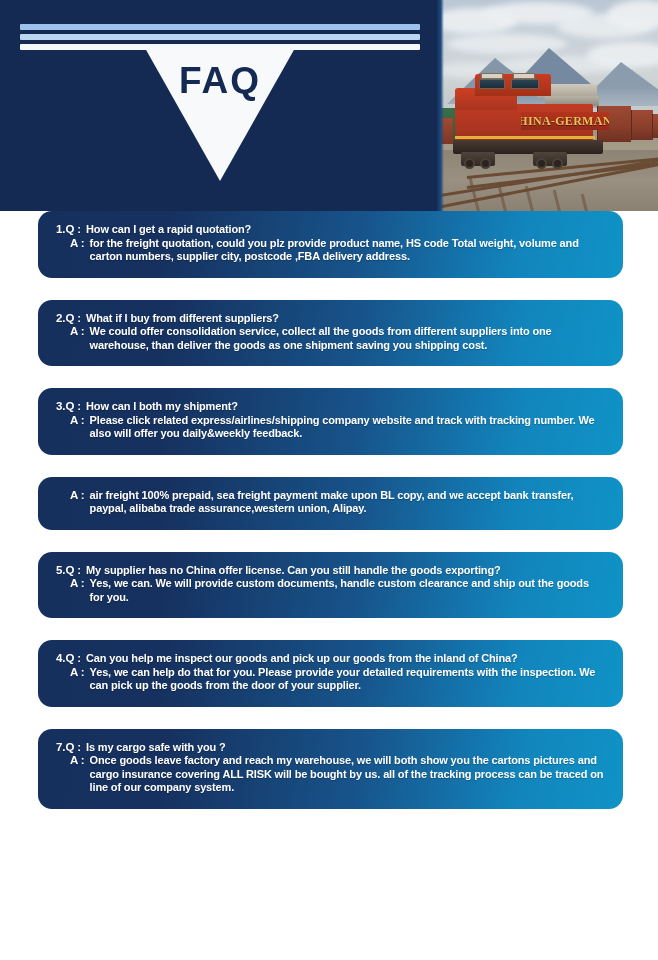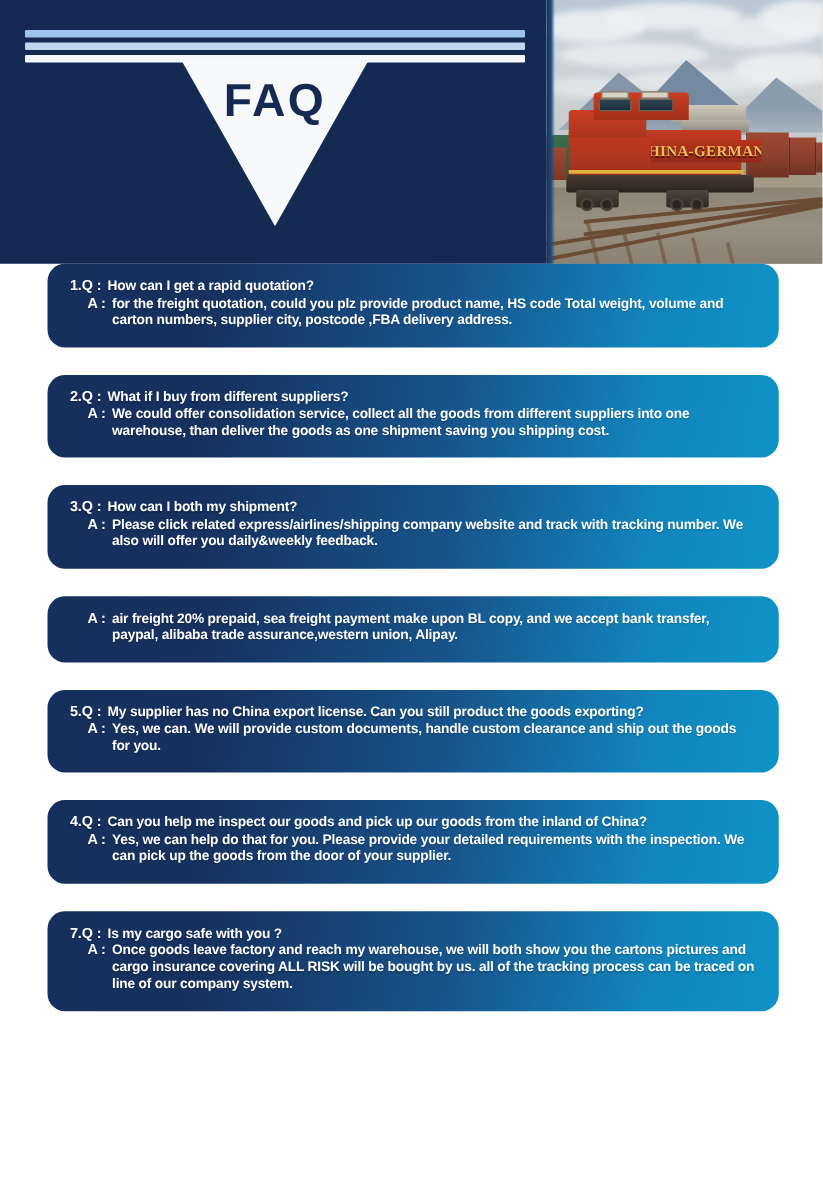--- a/index.html
+++ b/index.html
@@ -333,28 +333,28 @@
       </div>
       <div class="qa-row">
         <span class="qa-label a">A :</span>
         <span class="qa-text">Please click related express/airlines/shipping company website and track with tracking number. We also will offer you daily&amp;weekly feedback.</span>
       </div>
     </div>
 
     <div class="faq-card">
       <div class="qa-row">
         <span class="qa-label a">A :</span>
-        <span class="qa-text">air freight 20% prepaid, sea freight payment make upon BL copy, and we accept bank transfer, paypal, alibaba trade assurance,western union, Alipay.</span>
+        <span class="qa-text">air freight 100% prepaid, sea freight payment make upon BL copy, and we accept bank transfer, paypal, alibaba trade assurance,western union, Alipay.</span>
       </div>
     </div>
 
     <div class="faq-card">
       <div class="qa-row">
         <span class="qa-label q">5.Q :</span>
-        <span class="qa-text">My supplier has no China export license. Can you still product the goods exporting?</span>
+        <span class="qa-text">My supplier has no China offer license. Can you still handle the goods exporting?</span>
       </div>
       <div class="qa-row">
         <span class="qa-label a">A :</span>
         <span class="qa-text">Yes, we can. We will provide custom documents, handle custom clearance and ship out the goods for you.</span>
       </div>
     </div>
 
     <div class="faq-card">
       <div class="qa-row">
         <span class="qa-label q">4.Q :</span>

